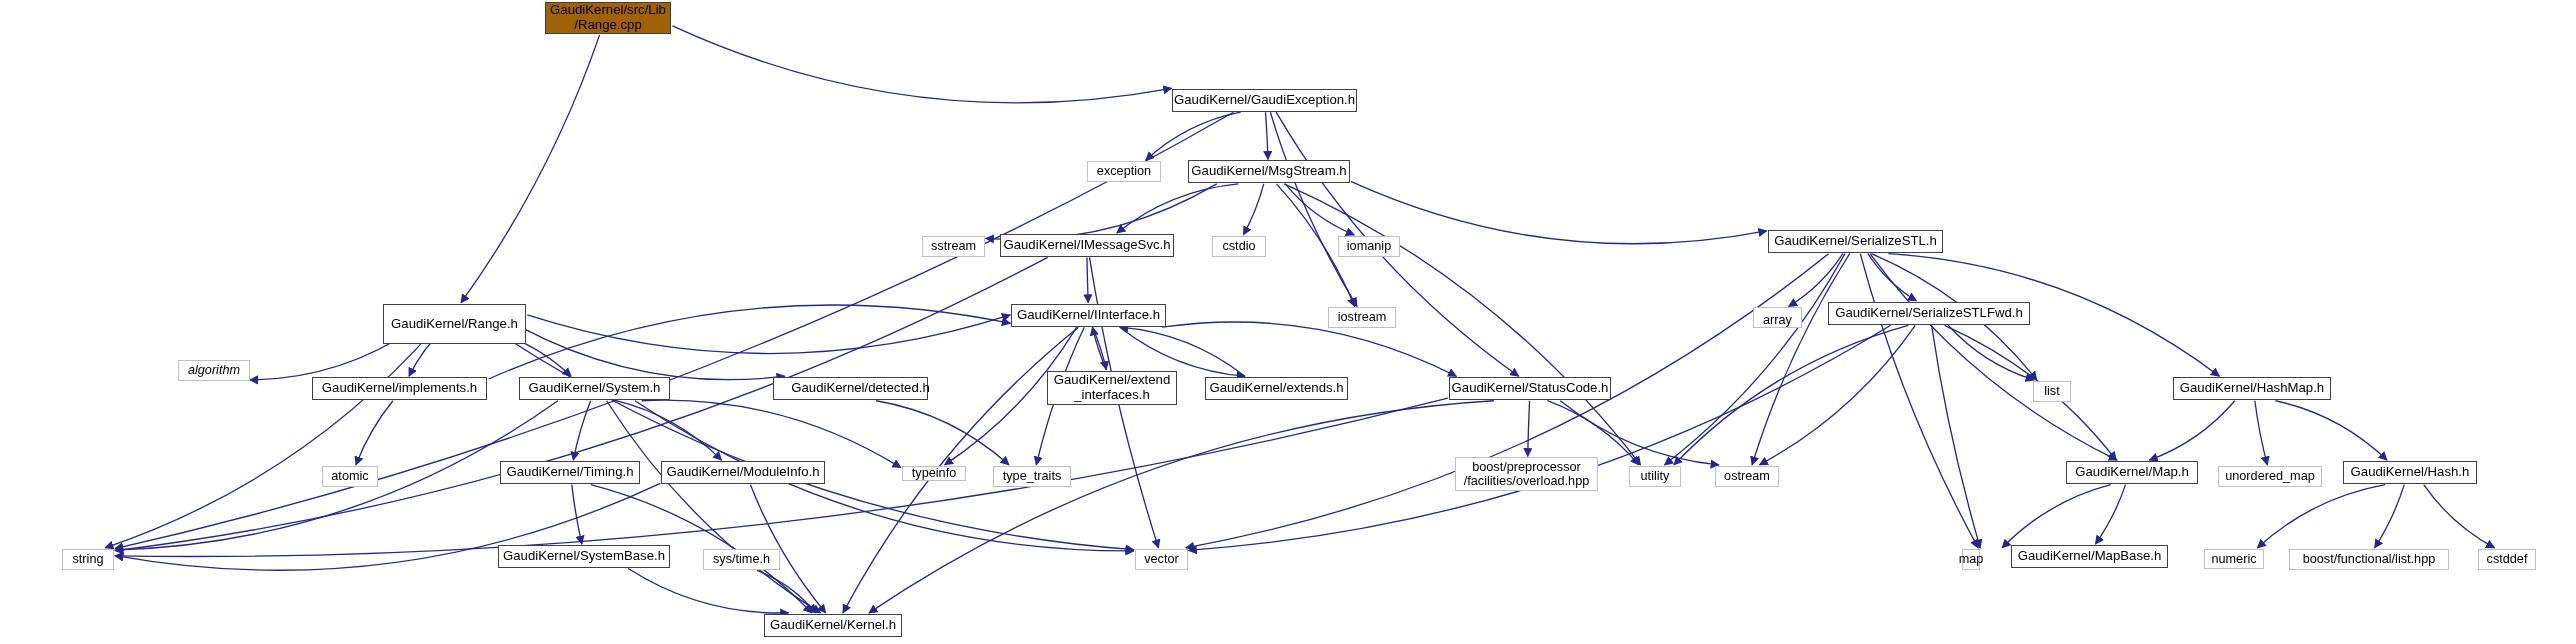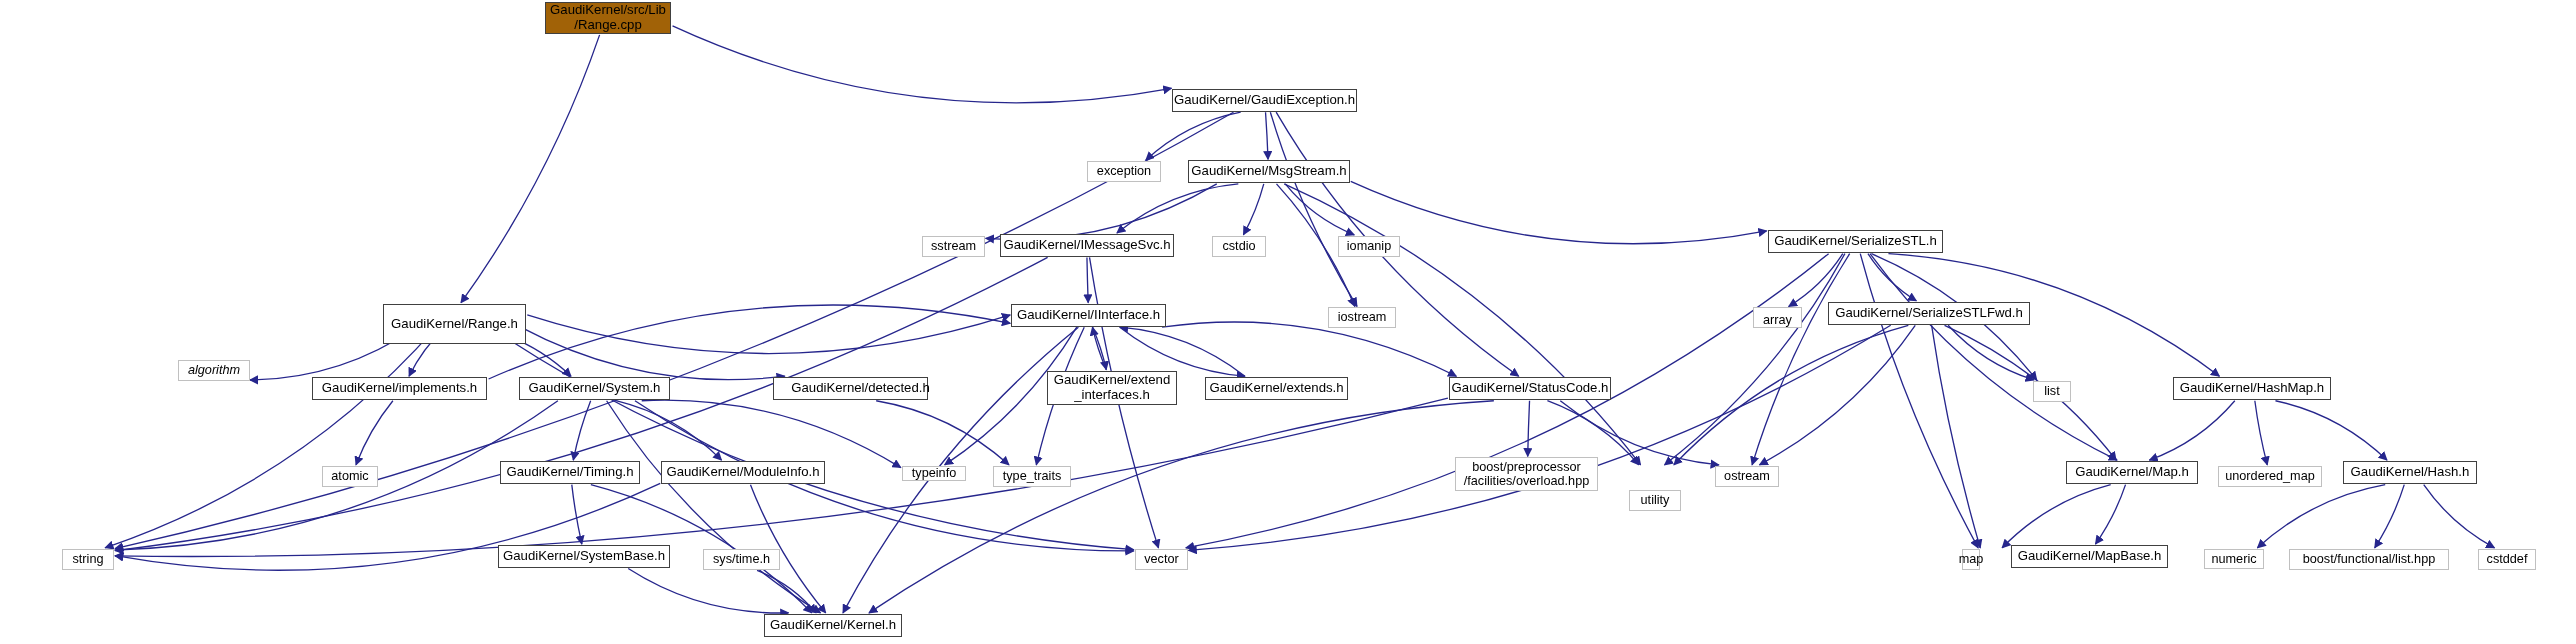--- a/index.html
+++ b/index.html
@@ -167,21 +167,21 @@
       <div class="node hdr" style="left: 1449px; top: 377px; width: 162px; height: 22.6px;"><span class="node-label">GaudiKernel/StatusCode.h</span></div>
       <div class="node ext" style="left: 2033px; top: 381px; width: 38px; height: 21px;"><span class="node-label">list</span></div>
       <div class="node hdr" style="left: 2173px; top: 377px; width: 158px; height: 22.6px;"><span class="node-label">GaudiKernel/HashMap.h</span></div>
       <div class="node ext" style="left: 322px; top: 466px; width: 56px; height: 21px;"><span class="node-label">atomic</span></div>
       <div class="node hdr" style="left: 500px; top: 461px; width: 140px; height: 22.6px;"><span class="node-label">GaudiKernel/Timing.h</span></div>
       <div class="node hdr" style="left: 661px; top: 461px; width: 164px; height: 22.6px;"><span class="node-label">GaudiKernel/ModuleInfo.h</span></div>
       <div class="node ext" style="left: 902px; top: 466px; width: 64px; height: 15px;"><span class="node-label">typeinfo</span></div>
       <div class="node ext" style="left: 993px; top: 466px; width: 78px; height: 21px;"><span class="node-label">type_traits</span></div>
       <div class="node ext" style="left: 1455px; top: 457px; width: 143px; height: 34px;"><span class="node-label">boost/preprocessor
 /facilities/overload.hpp</span></div>
-      <div class="node ext" style="left: 1629px; top: 490px; width: 52px; height: 21px;"><span class="node-label">utility</span></div>
+      <div class="node ext" style="left: 1629px; top: 466px; width: 52px; height: 21px;"><span class="node-label">utility</span></div>
       <div class="node ext" style="left: 1715px; top: 466px; width: 64px; height: 21px;"><span class="node-label">ostream</span></div>
       <div class="node hdr" style="left: 2066px; top: 461px; width: 132px; height: 22.6px;"><span class="node-label">GaudiKernel/Map.h</span></div>
       <div class="node ext" style="left: 2218px; top: 466px; width: 104px; height: 21px;"><span class="node-label">unordered_map</span></div>
       <div class="node hdr" style="left: 2343px; top: 461px; width: 134px; height: 22.6px;"><span class="node-label">GaudiKernel/Hash.h</span></div>
       <div class="node hdr" style="left: 498px; top: 545px; width: 172px; height: 22.6px;"><span class="node-label">GaudiKernel/SystemBase.h</span></div>
       <div class="node ext" style="left: 703px; top: 549px; width: 77px; height: 21px;"><span class="node-label">sys/time.h</span></div>
       <div class="node ext" style="left: 62px; top: 549px; width: 52px; height: 21px;"><span class="node-label">string</span></div>
       <div class="node ext" style="left: 1135px; top: 549px; width: 53px; height: 21px;"><span class="node-label">vector</span></div>
       <div class="node ext" style="left: 1962px; top: 549px; width: 18px; height: 21px;"><span class="node-label">map</span></div>
       <div class="node hdr" style="left: 2011px; top: 545px; width: 157px; height: 22.6px;"><span class="node-label">GaudiKernel/MapBase.h</span></div>

